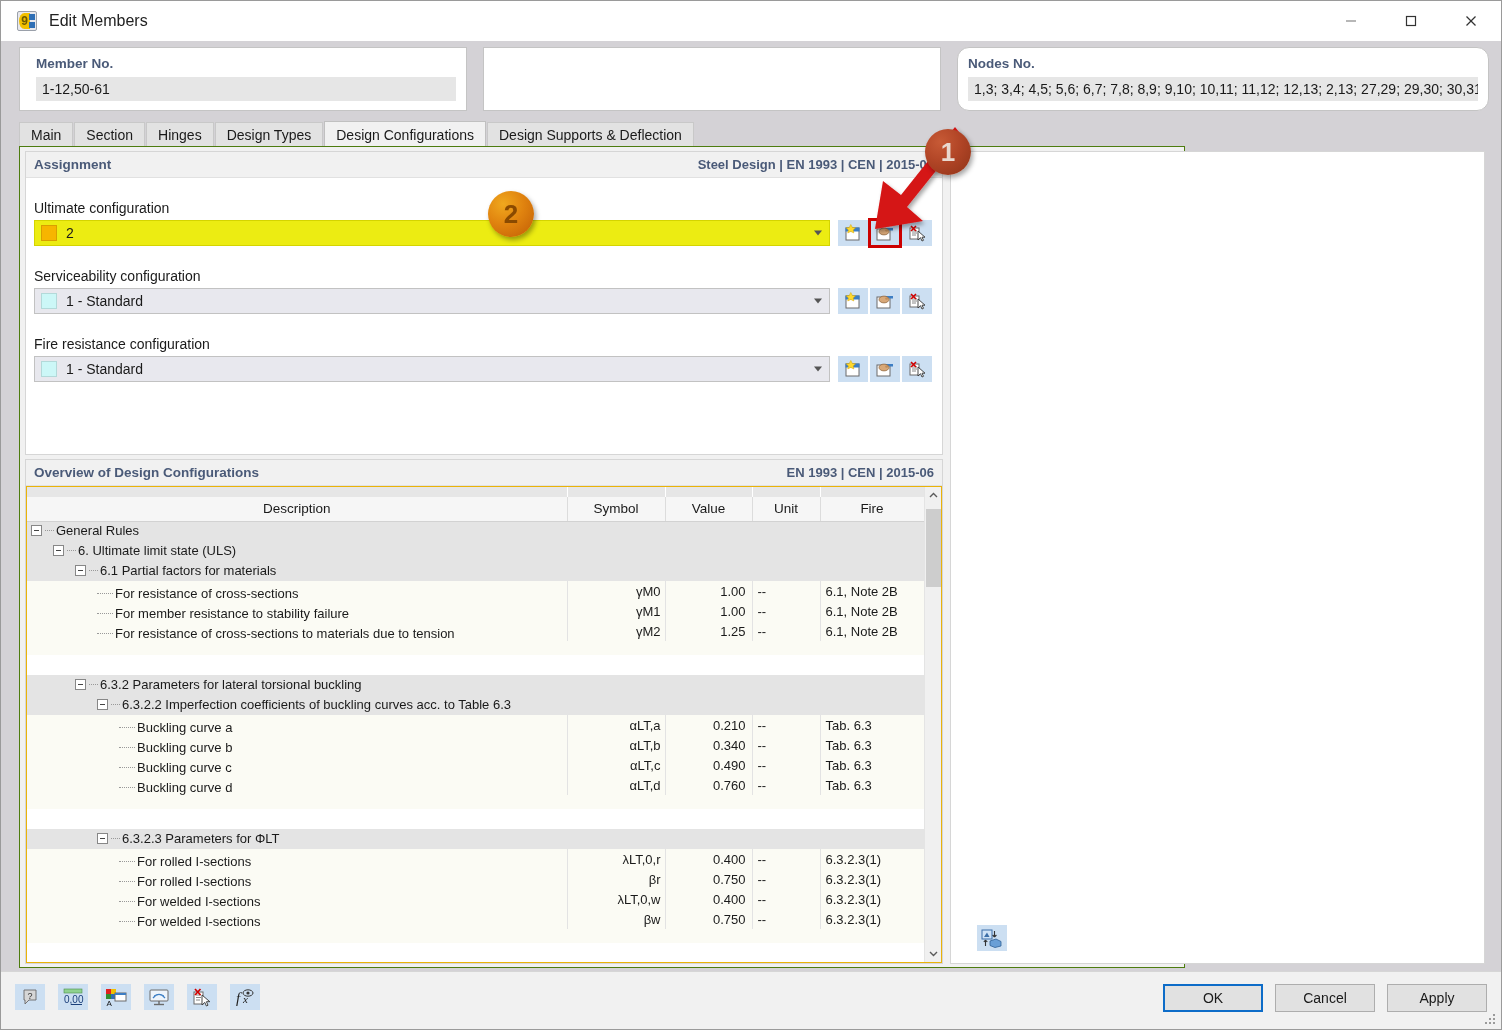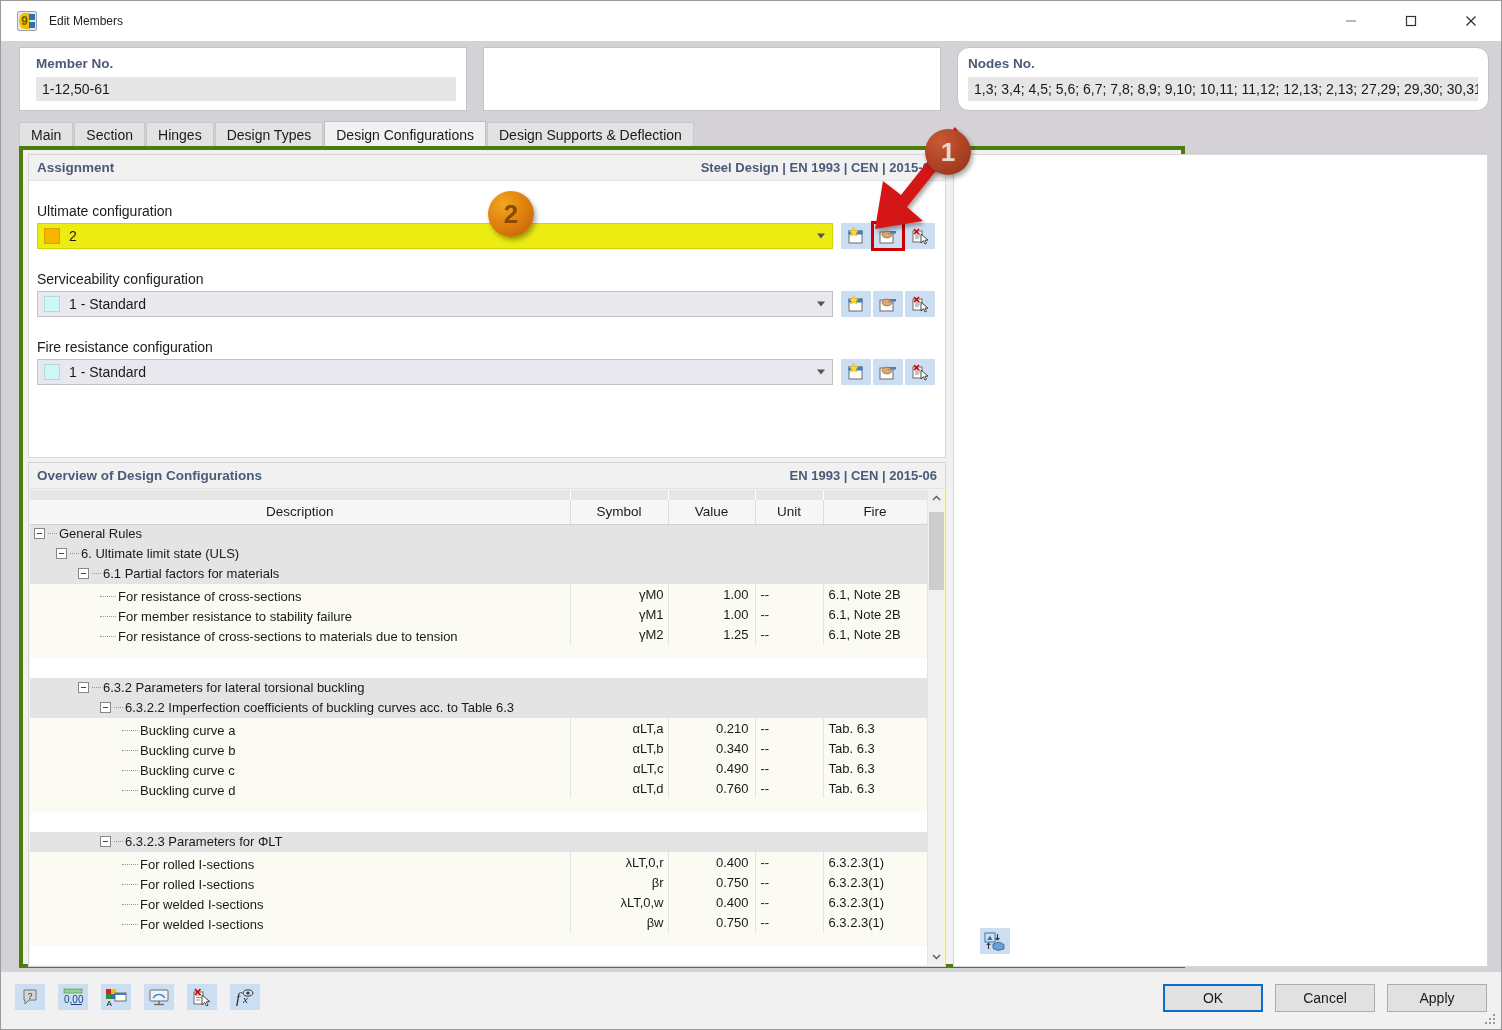--- a/index.html
+++ b/index.html
@@ -40,21 +40,21 @@
   .ti-blue {
     position: absolute; right: 1px; top: 2px; width: 6px; height: 6px;
     background: #2f6fb5;
   }
   .ti-blue2 {
     position: absolute; right: 1px; bottom: 2px; width: 6px; height: 6px;
     background: #2f6fb5;
   }
   .titlebar-text {
     margin-left: 12px;
-    font-size: 12px; color: #222; text-align: right;
+    font-size: 16px; color: #222; text-align: right;
   }
   .win-controls {
     position: absolute; right: 0; top: 0; height: 40px; display: flex;
   }
   .win-btn {
     width: 60px; height: 40px; display: flex; align-items: center; justify-content: center;
     color: #333;
   }
 
   
@@ -95,21 +95,21 @@
   }
   .tab.active {
     background: #f1f1f1; height: 26px; line-height: 26px;
     border-color: #c0c0c0;
   }
 
   
   .tabpanel {
     position: absolute; left: 18px; top: 145px; width: 1166px; height: 822px;
     background: #f1f1f1;
-    border: 4px solid #4d7c0f;
+    border: 1px solid #4d7c0f;
   }
 
   
   .assign-group {
     position: absolute; left: 5px; top: 4px; width: 918px; height: 304px;
     background: #ffffff; border: 1px solid #d6d6d6;
   }
   .group-head {
     position: relative; height: 26px;
     background: #f1f1f1;
@@ -152,21 +152,21 @@
     width: 30px; height: 26px;
     background: #ccdff2;
     display: flex; align-items: center; justify-content: center;
     position: relative;
   }
   .mini-btn.selected { outline: 3px solid #cc0000; outline-offset: -1px; }
 
   
   .overview-group {
     position: absolute; left: 5px; top: 312px; width: 918px; height: 505px;
-    background: #fef9c3; border: 1px solid #d6d6d6;
+    background: #eab308; border: 1px solid #d6d6d6;
   }
   .grid-wrap {
     position: absolute; left: 1px; top: 27px; right: 1px; bottom: 1px;
     background: #fff; overflow: hidden;
   }
   table.grid {
     width: 897px; border-collapse: collapse; table-layout: fixed;
     font-size: 13px; color: #1a1a1a;
   }
   table.grid col.c-desc { width: 540px; }

